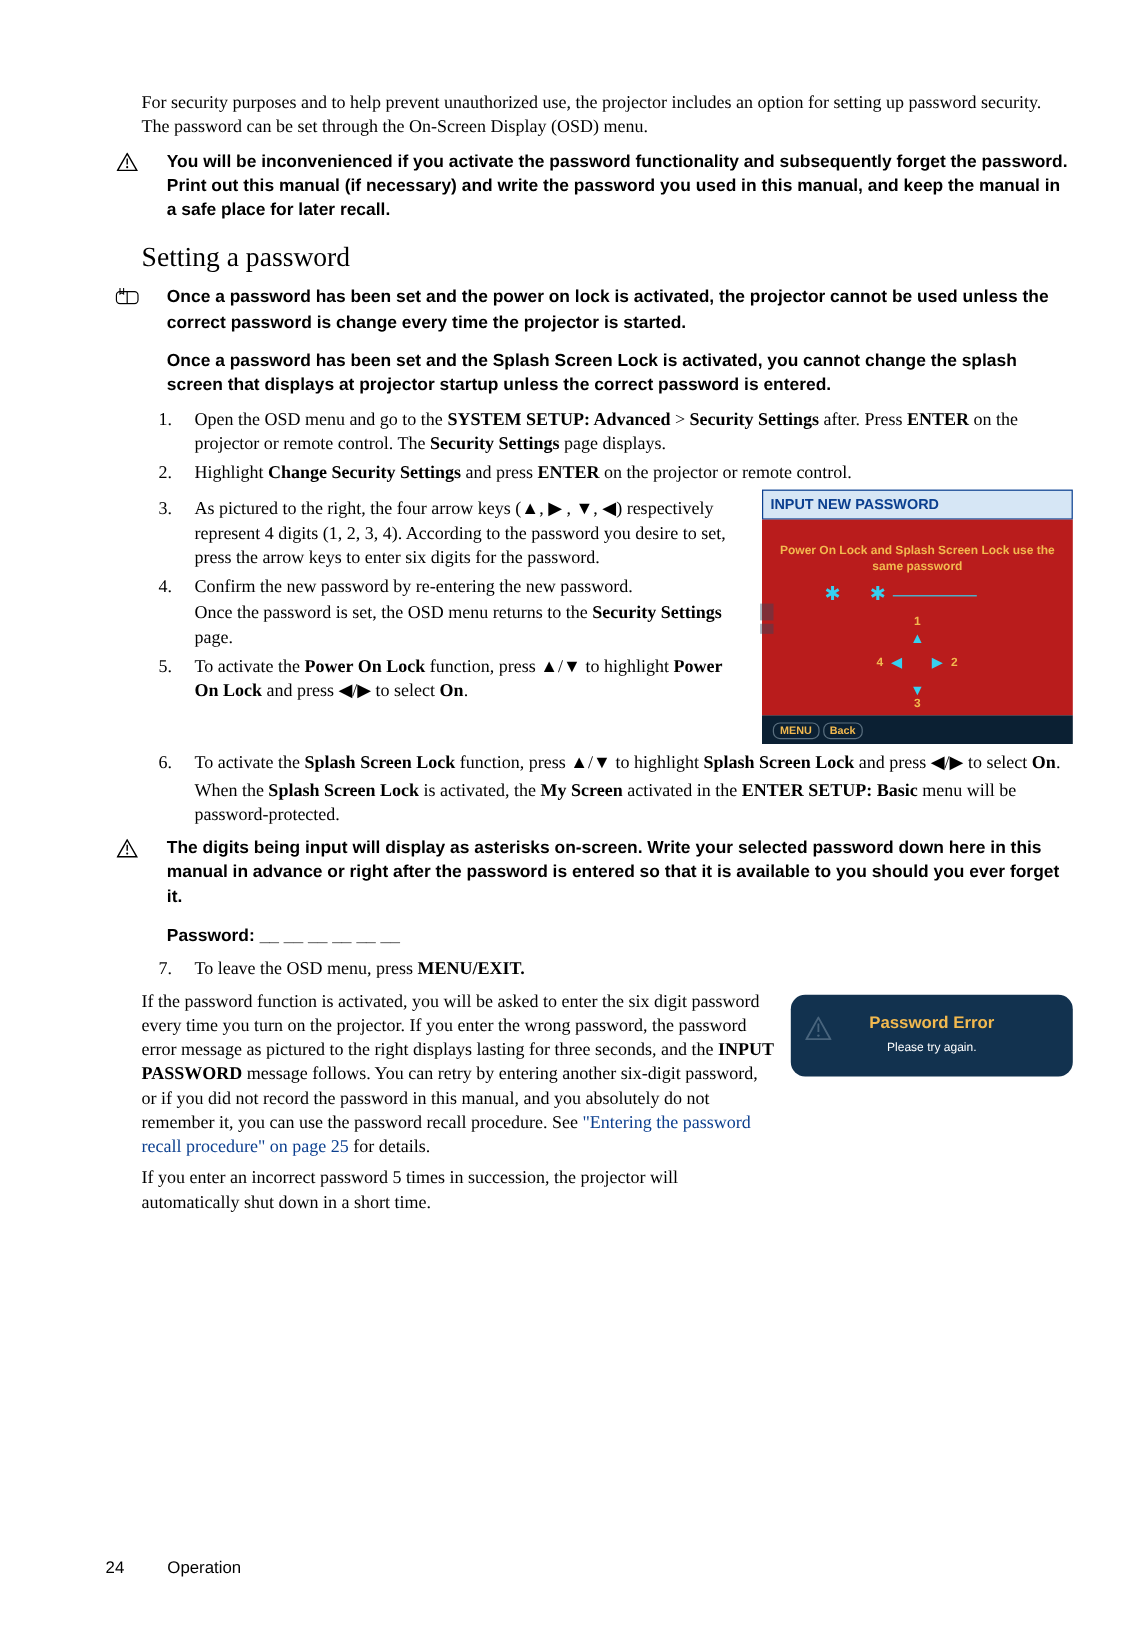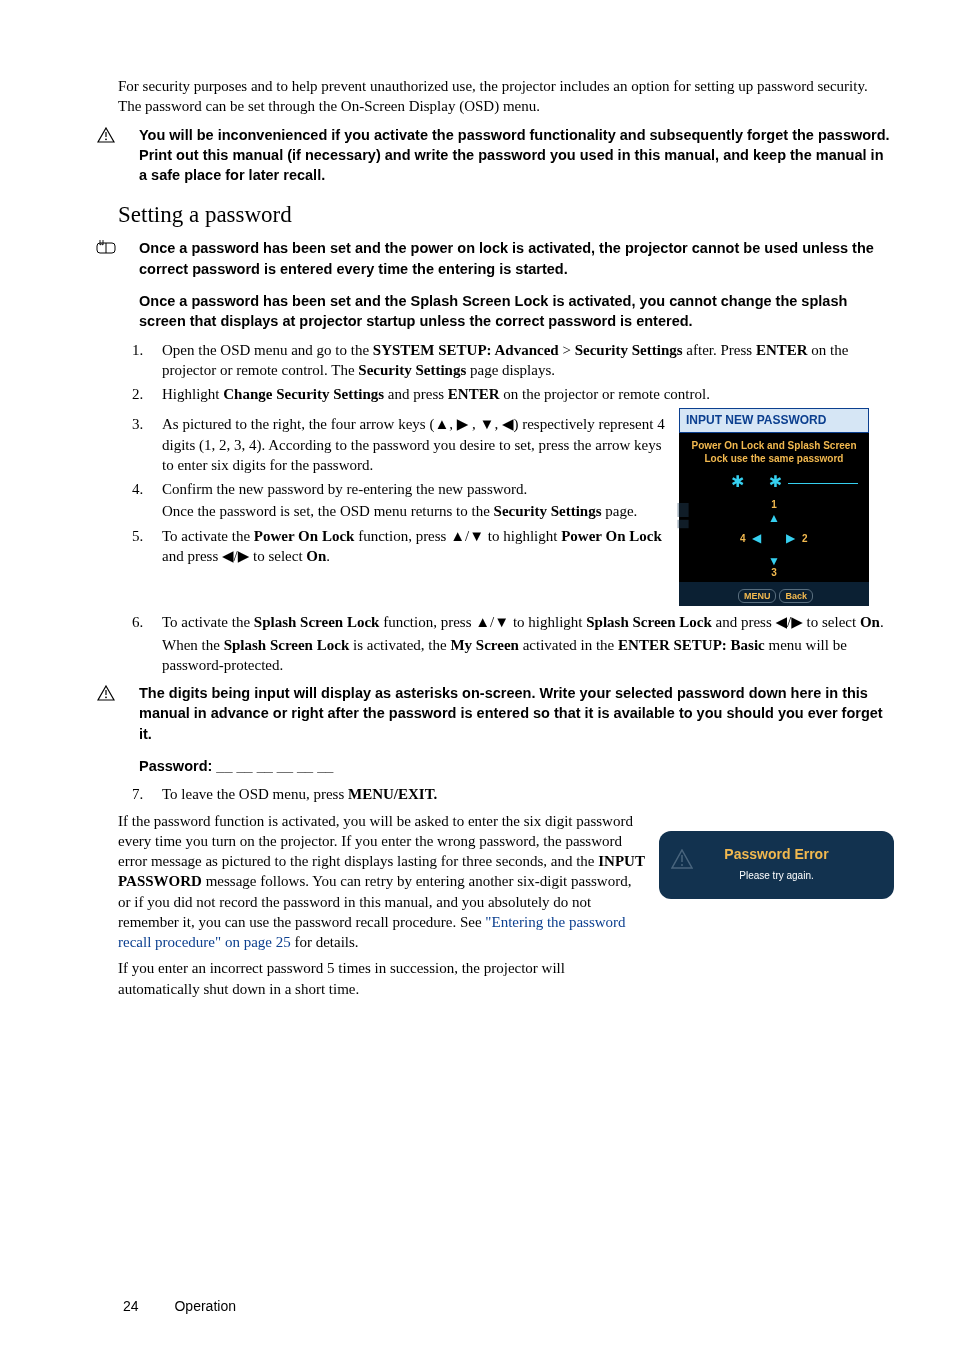--- a/index.html
+++ b/index.html
@@ -77,35 +77,35 @@
   .bold { font-weight:bold; }
   a.xref { color:#0b3f8f; text-decoration:none; }
   .two-col {
     display:flex;
     align-items:flex-start;
     gap:12px;
   }
   .two-col .col-text { flex:1; }
   .two-col .col-figure { flex:0 0 215px; }
   .osd-box {
-    width:190px;
+    width:259px;
     font-family: Arial, Helvetica, sans-serif;
     color:#fff;
   }
   .osd-title {
     background:#d6e6f5;
     color:#0b3f8f;
     border:1px solid #0b3f8f;
     font-weight:bold;
     font-size:12px;
     padding:3px 6px;
   }
   .osd-body {
-    background:#000000;
-    padding:6px 8px 4px 8px;
+    background:#b91c1c;
+    padding:20px 8px 4px 8px;
   }
   .osd-sub {
     color:#f2b94f;
     font-size:10px;
     font-weight:bold;
     text-align:center;
     line-height:1.3;
     margin-bottom:6px;
   }
   .osd-stars {
@@ -125,21 +125,21 @@
   }
   .osd-side-icon { position:absolute; left:-3px; top:56px; width:14px; opacity:.4; }
   .osd-cross {
     position:relative;
     height:80px;
   }
   .osd-cross .num { position:absolute; color:#f2b94f; font-size:10px; font-weight:bold; }
   .osd-cross .arrow { position:absolute; color:#36d0f0; font-size:12px; }
   .osd-footer {
     background:#0b2033;
-    text-align:center;
+    text-align:left;
     padding:2px 6px;
   }
   .osd-footer span {
     display:inline-block;
     color:#f2b94f;
     font-size:9px;
     font-weight:bold;
     border:1px solid #5a6f7f;
     border-radius:6px;
     padding:0 5px;
@@ -147,21 +147,21 @@
   }
   .err-box {
     width:215px;
     background:#12324f;
     color:#fff;
     font-family: Arial, Helvetica, sans-serif;
     border-radius:12px;
     padding:14px 10px 16px 10px;
     text-align:center;
     position:relative;
-    margin-top:22px;
+    margin-top:6px;
   }
   .err-box .title {
     color:#f2b94f;
     font-weight:bold;
     font-size:14px;
     margin-bottom:6px;
   }
   .err-box .msg {
     font-size:10px;
   }
@@ -173,21 +173,21 @@
     height:20px;
     opacity:.5;
   }
   .footer {
     position:absolute;
     bottom:40px;
     left:88px;
     font-family: Arial, Helvetica, sans-serif;
     font-size:14px;
   }
-  .footer .pn { margin-right:32px;margin-left:35px; }
+  .footer .pn { margin-right:32px; }
 </style>
 </head>
 <body>
 
 <svg width="0" height="0" style="position:absolute">
   <defs>
     <g id="triwarn">
       <path d="M9 1 L17 15 L1 15 Z" fill="none" stroke="#000" stroke-width="1.2"></path>
       <line x1="9" y1="5" x2="9" y2="10" stroke="#000" stroke-width="1.2"></line>
       <circle cx="9" cy="12.3" r="0.9" fill="#000"></circle>
@@ -219,21 +219,21 @@
 
   <h2 class="sub-title">Setting a password</h2>
 
   <div class="note-row">
     <div class="icon">
       <svg class="book-icon" viewBox="0 0 20 14">
           <use href="#bookicon"></use>
         </svg>
     </div>
     <div class="txt">
-      <div class="sans-bold">Once a password has been set and the power on lock is activated, the projector cannot be used unless the correct password is entered every time the entering is started.</div>
+      <div class="sans-bold">Once a password has been set and the power on lock is activated, the projector cannot be used unless the correct password is change every time the projector is started.</div>
       <div class="sans-bold" style="margin-top:12px">Once a password has been set and the Splash Screen Lock is activated, you cannot change the splash screen that displays at projector startup unless the correct password is entered.</div>
     </div>
   </div>
 
   <ol class="steps">
     <li>
       <span>Open the OSD menu and go to the </span><span class="bold">SYSTEM SETUP: Advanced</span><span> &gt; </span><span class="bold">Security Settings</span><span> after. Press </span><span class="bold">ENTER</span><span> on the projector or remote control. The </span><span class="bold">Security Settings</span><span> page displays.</span>
     </li>
     <li>
       <span>Highlight </span><span class="bold">Change Security Settings</span><span> and press </span><span class="bold">ENTER</span><span> on the projector or remote control.</span>

